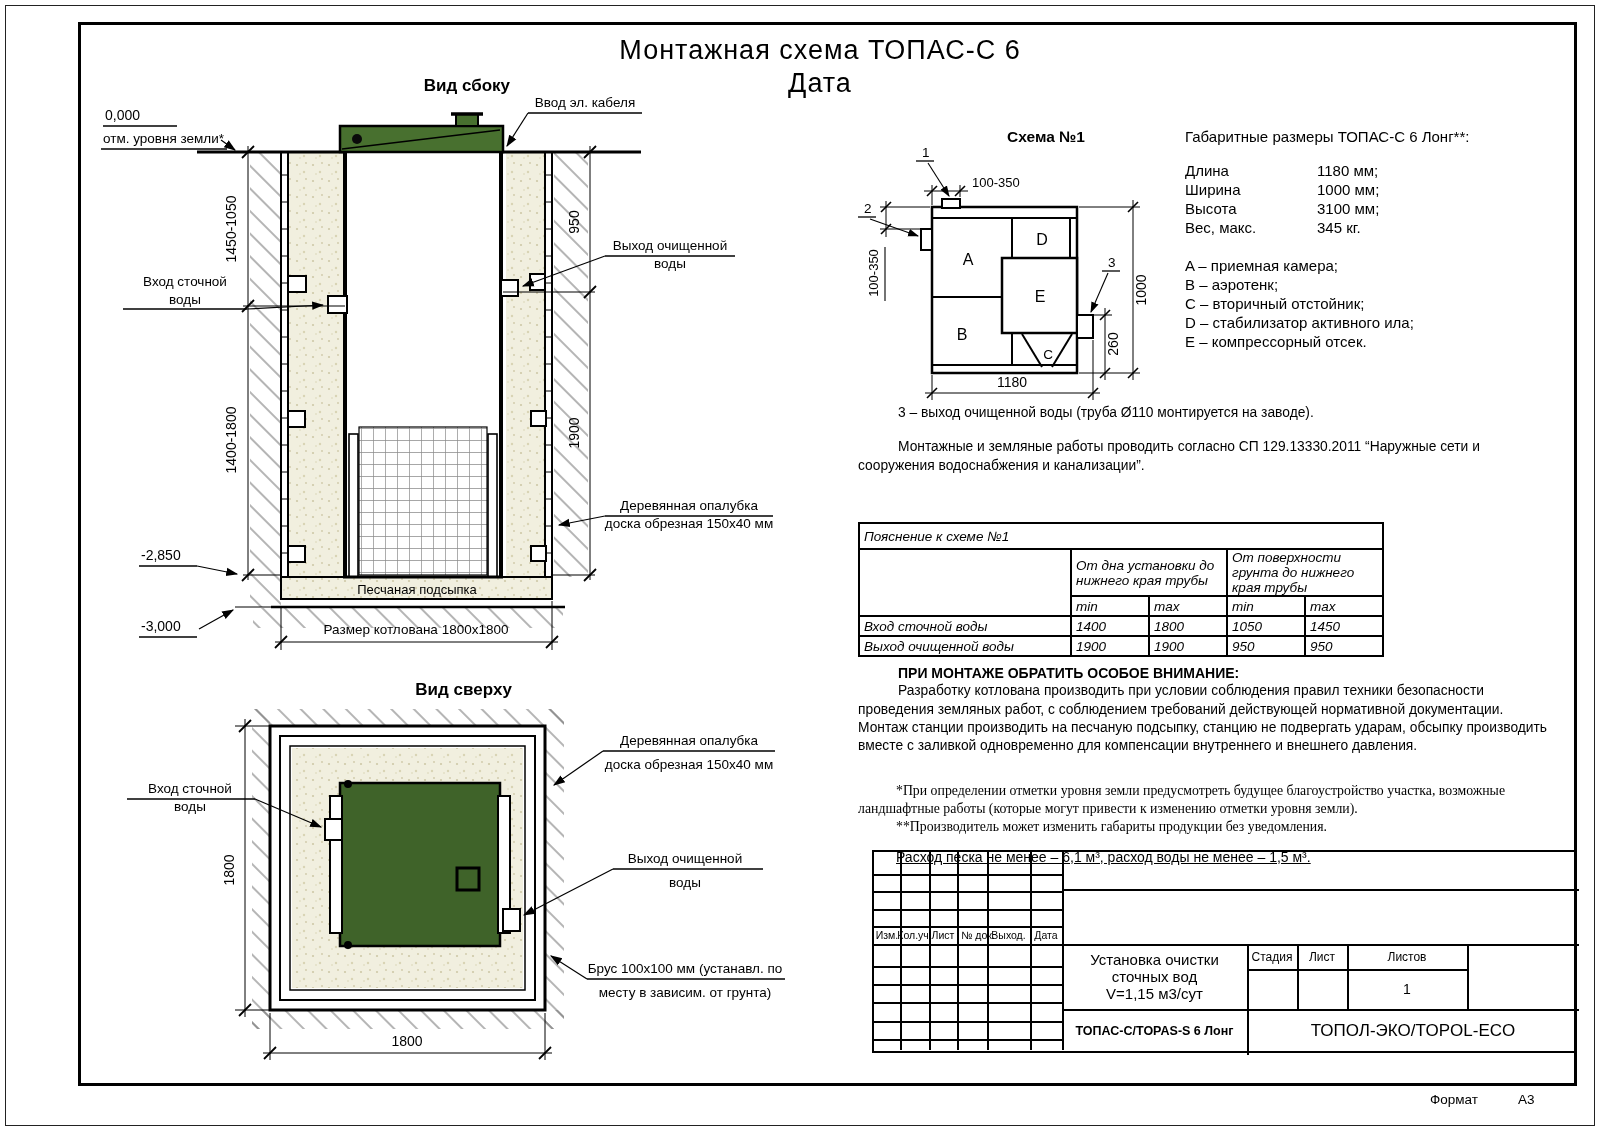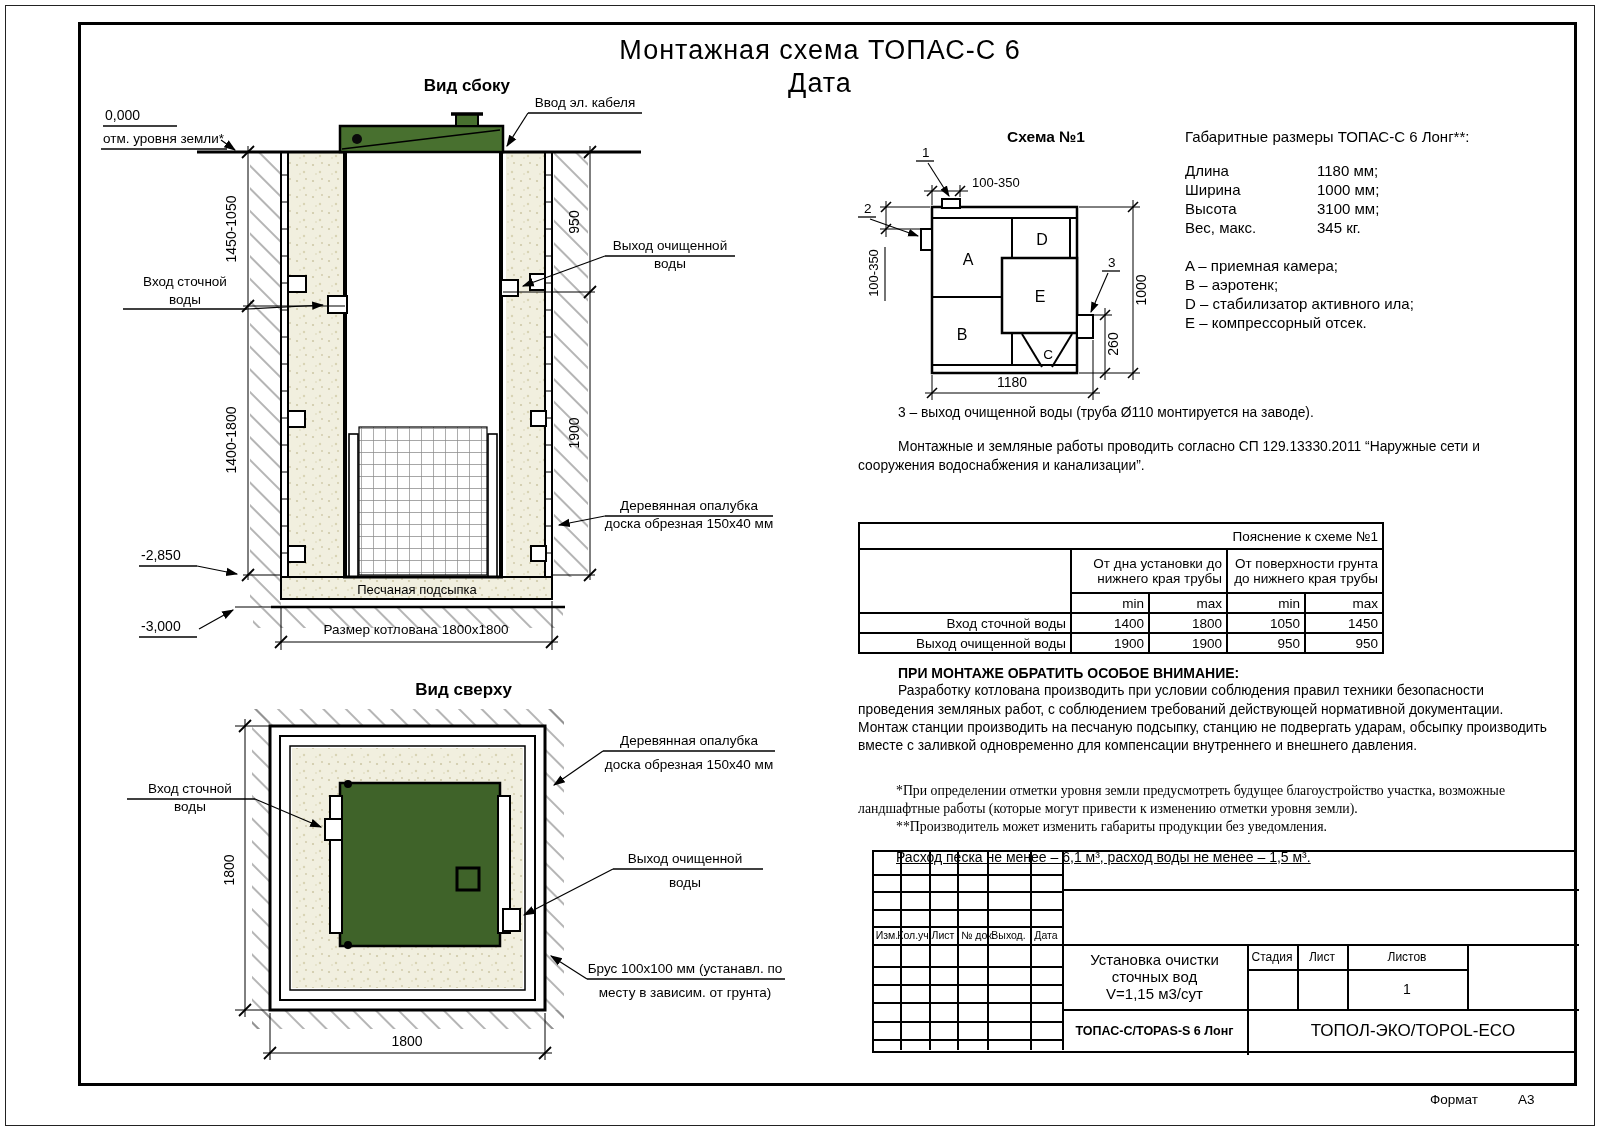--- a/index.html
+++ b/index.html
@@ -18,21 +18,21 @@
   .txt{position:absolute;font-size:13.8px;line-height:18.3px;}
   .txt p{margin:0 0 0 0;text-indent:40px;}
   .txt p+p{margin-top:0;}
   .specs{position:absolute;left:1185px;top:128px;width:390px;font-size:15px;}
   .specs .hd{margin-bottom:17px;}
   .specs .row{height:19px;}
   .specs .row .nm{display:inline-block;width:132px;}
   .specs .legend{margin-top:19px;}
   .specs .legend div{height:19px;}
   table.explain{position:absolute;left:858px;top:522px;border-collapse:collapse;
-                font-size:13.5px;text-align:right;}
+                font-size:13.5px;text-align:left;font-style:italic;}
   table.explain td{border:2px solid #000;padding:0 4px;}
   .att-hd{font-weight:bold;font-size:14px;text-indent:28px;}
   .fn{position:absolute;font-size:13.8px;line-height:18.2px;}
   .fn p{margin:0;text-indent:38px;font-family:Liberation Serif, serif;}
   .consumption{position:absolute;left:896px;top:849px;font-size:14px;text-decoration:underline;}
   
   .tb{position:absolute;left:872px;top:850px;width:705px;height:203px;border:2.5px solid #000;box-sizing:border-box;}
   .tb .vline{position:absolute;width:1.5px;background:#000;}
   .tb .hline{position:absolute;height:1.5px;background:#000;}
   .tb .cell{position:absolute;display:flex;align-items:center;justify-content:center;text-align:center;}
@@ -334,20 +334,21 @@
 
   <div class="specs">
     <div class="hd">Габаритные размеры ТОПАС-С 6 Лонг**:</div>
     <div class="row"><span class="nm">Длина</span><span>1180 мм;</span></div>
     <div class="row"><span class="nm">Ширина</span><span>1000 мм;</span></div>
     <div class="row"><span class="nm">Высота</span><span>3100 мм;</span></div>
     <div class="row"><span class="nm">Вес, макс.</span><span>345 кг.</span></div>
     <div class="legend">
       <div>A – приемная камера;</div>
       <div>B – аэротенк;</div>
+      <div>C – вторичный отстойник;</div>
       <div>D – стабилизатор активного ила;</div>
       <div>E – компрессорный отсек.</div>
     </div>
   </div>
 
   <div class="txt" style="left:858px;top:404px;width:694px;">
     <p>3 – выход очищенной воды (труба Ø110 монтируется на заводе).</p>
     <p style="margin-top:16px;">Монтажные и земляные работы проводить согласно СП 129.13330.2011 “Наружные сети и сооружения водоснабжения и канализации”.</p>
   </div>
 

